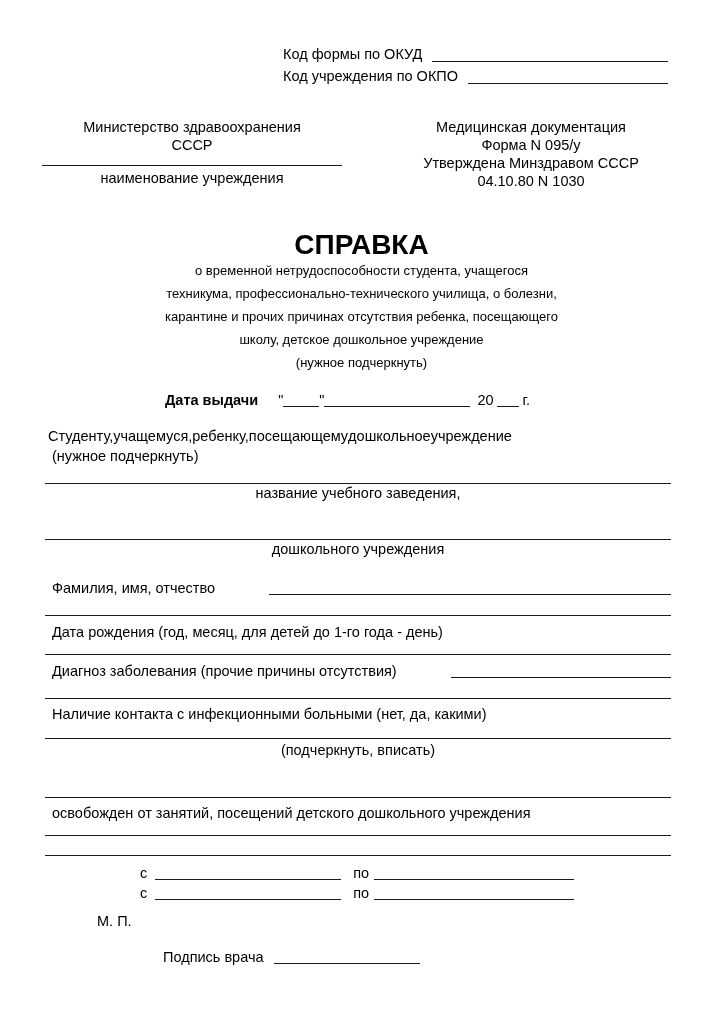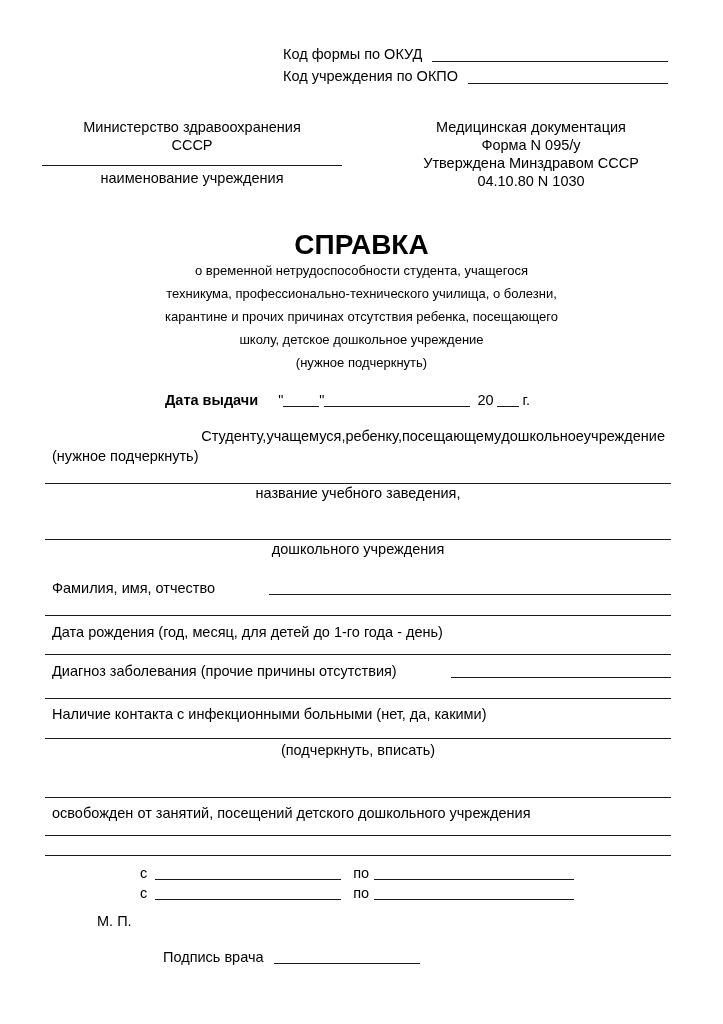--- a/index.html
+++ b/index.html
@@ -39,21 +39,21 @@
   .date-row { margin-left:165px; margin-top:17px; line-height:17px; }
   .date-row .lbl { font-weight:bold; }
   .date-row .q1 { margin-left:20px; }
   .date-row .d-bl { width:36px; }
   .date-row .m-bl { width:146px; }
   .date-row .cent { margin-left:7px; }
   .date-row .y-bl { width:22px; margin-left:3px; }
   .date-row .suf { margin-left:4px; }
 
   
-  .recipient { display:flex; justify-content:flex-end; margin:19px 58px 0 48px; line-height:17px; }
+  .recipient { display:flex; justify-content:flex-start; margin:19px 37px 0 48px; line-height:17px; }
   .note-left { margin-left:52px; margin-top:3px; line-height:17px; }
 
   
   .fio-row .bl, .diag-row .bl { margin-left:10px; }
 
   
   .period-row { display:flex; align-items:flex-end; margin-left:140px; line-height:18px; }
   .period-row .from-bl { width:186px; margin-left:8px; }
   .period-row .to-lbl { margin-left:12px; }
   .period-row .to-bl { width:200px; margin-left:5px; }

